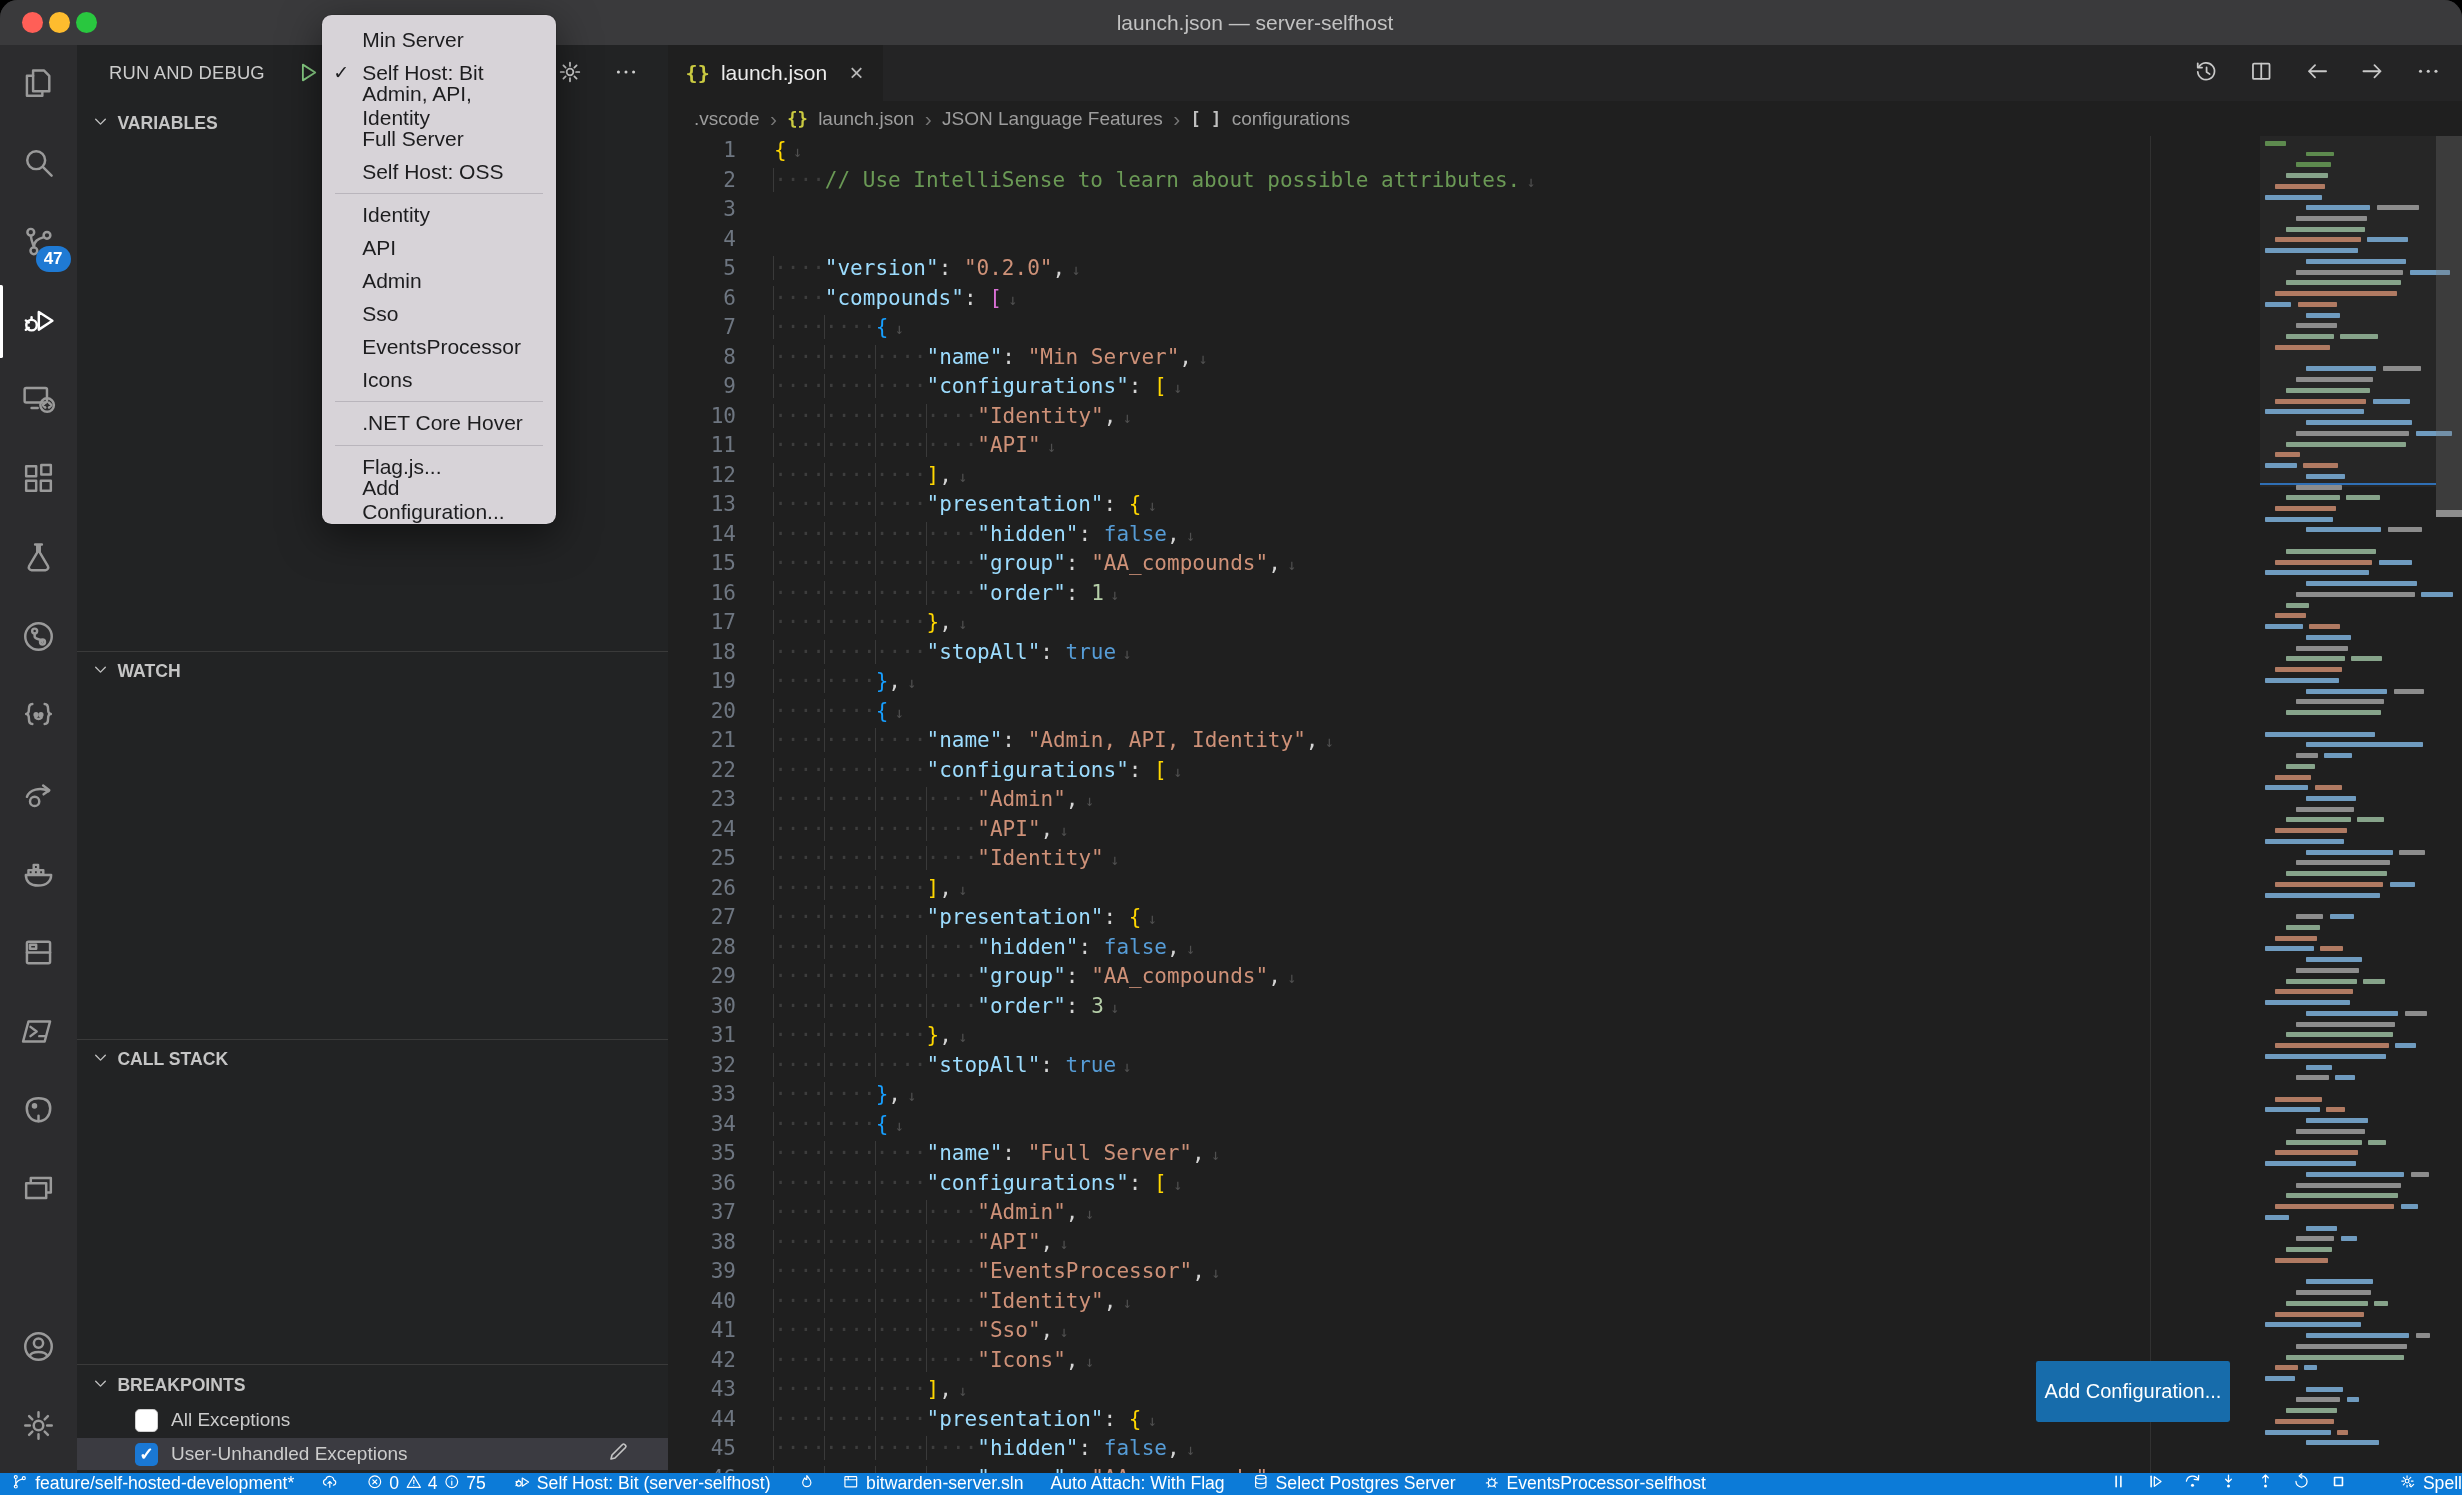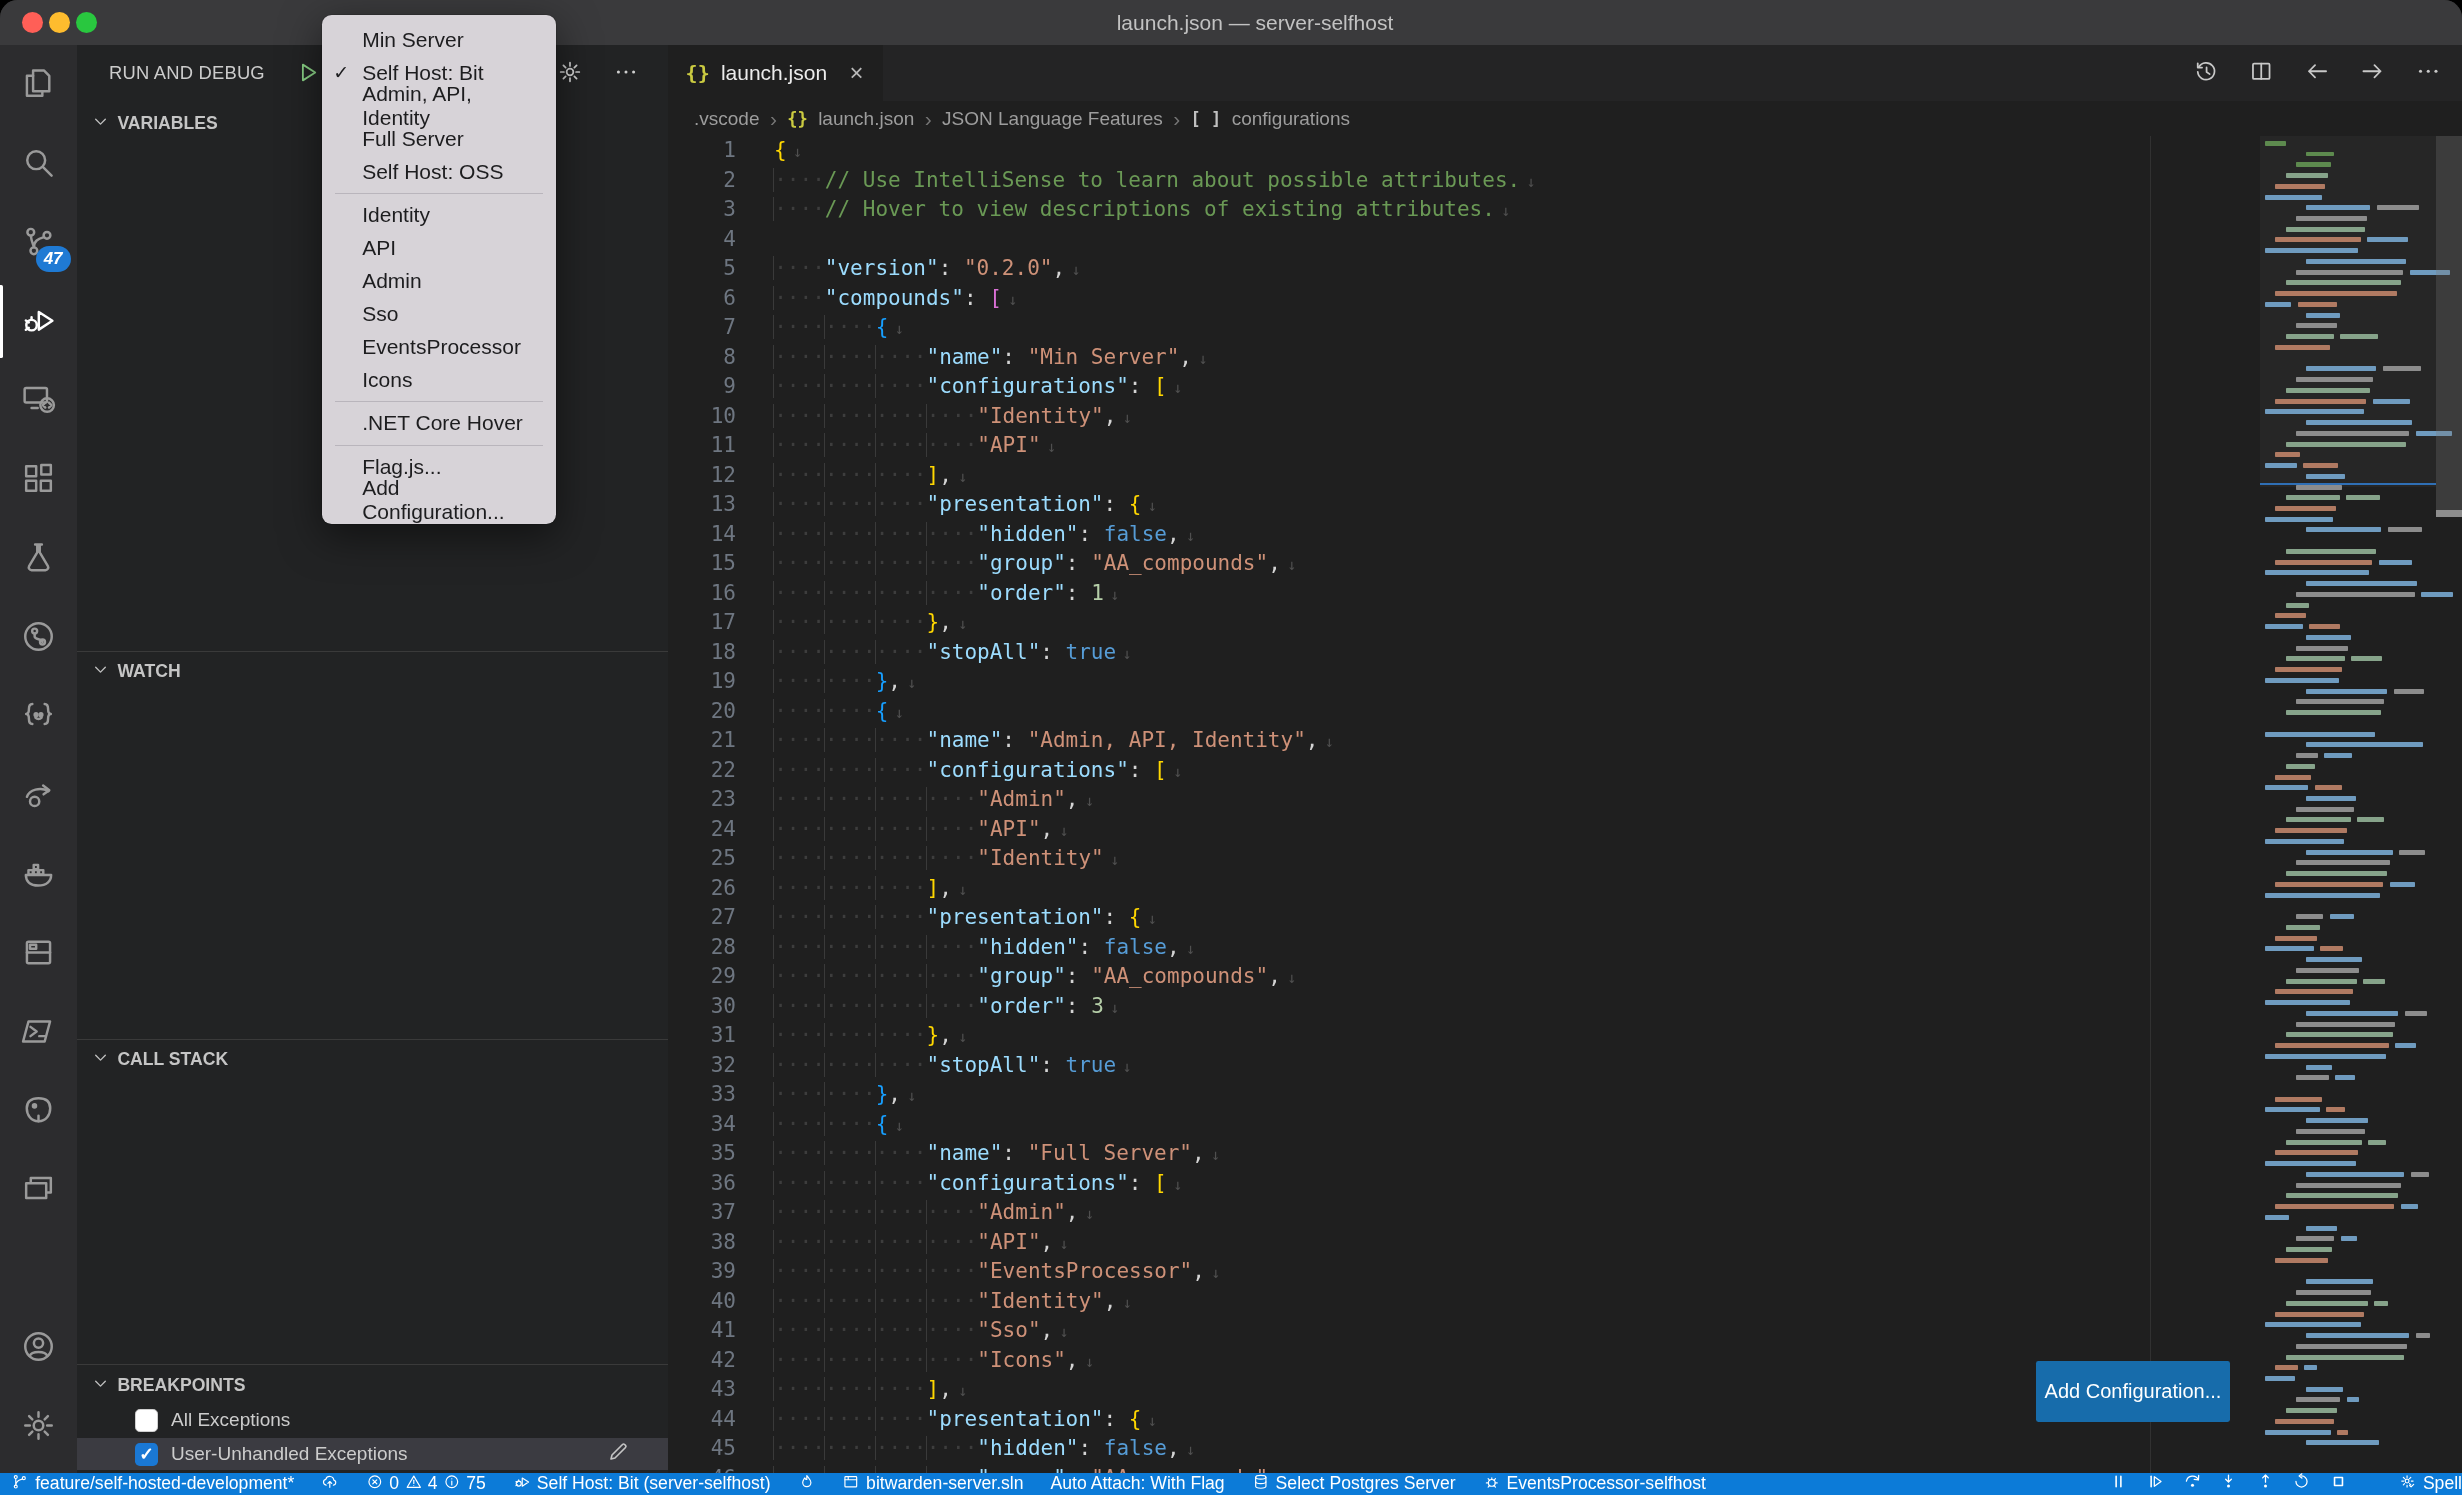--- a/index.html
+++ b/index.html
@@ -6,21 +6,21 @@
   body{width:2462px;height:1496px;overflow:hidden;font-family:"Liberation Sans",sans-serif;-webkit-font-smoothing:antialiased;}
   #window{position:absolute;inset:0;border-radius:17.6px 17.6px 0 0;overflow:hidden;background:#1f1f1f;}
 
   
   #titlebar{position:absolute;left:0;top:0;right:0;height:45px;background:#3a3a3c;}
   .tl{position:absolute;top:12px;width:21px;height:21px;border-radius:50%;}
   #title-text{position:absolute;left:0;right:0;top:0;line-height:45px;text-align:center;color:#c2c2c2;font-size:21px;padding-left:48px;}
 
   
   #activitybar{position:absolute;left:0;top:45px;width:77px;bottom:22.4px;background:#2c2c2e;display:flex;flex-direction:column;}
-  .ab-item{position:relative;height:79px;flex:none;display:flex;align-items:center;justify-content:center;color:#9a9a9a;font-style:italic;}
+  .ab-item{position:relative;height:79px;flex:none;display:flex;align-items:center;justify-content:center;color:#9a9a9a;}
   .ab-item.active{color:#ffffff;}
   .ab-item.active .ind{position:absolute;left:0;top:3.2px;bottom:3.2px;width:3.2px;background:#fff;border-radius:0 1.6px 1.6px 0;}
   .ab-item svg{width:37px;height:37px;}
   .ab-badge{position:absolute;right:6.4px;bottom:9.6px;min-width:35px;height:26px;border-radius:13px;background:#1f7ad4;color:#fff;font-size:17px;font-weight:bold;display:flex;align-items:center;justify-content:center;padding:0 4.8px;box-sizing:border-box;}
   #ab-bottom{margin-top:auto;margin-bottom:6.4px;}
 
   
   #sidebar{position:absolute;left:77px;top:45px;width:591px;bottom:22.4px;background:#222324;overflow:hidden;}
   #sidebar-header{position:absolute;left:0;top:0;right:0;height:56px;display:flex;align-items:center;}
   #sidebar-title{margin-left:32px;color:#cccccc;font-size:18.4px;letter-spacing:0.2px;}
@@ -326,21 +326,21 @@
         <span class="bc-sep">›</span>
         <span>JSON Language Features</span>
         <span class="bc-sep">›</span>
         <span class="bc-ic gray">[ ]</span>
         <span>configurations</span>
       </div>
     <div id="codearea">
       <div id="code">
           <div class="line"><span class="ln">1</span><span class="lc"><span class="tk-1">{</span><span class="nl">↓</span></span></div>
           <div class="line"><span class="ln">2</span><span class="lc"><span class="ws g">·</span><span class="ws">·</span><span class="ws">·</span><span class="ws">·</span><span class="tk-c">// Use IntelliSense to learn about possible attributes.</span><span class="nl">↓</span></span></div>
-          <div class="line"><span class="ln">3</span><span class="lc"><span class="ws g">·</span><span class="ws">·</span><span class="ws">·</span><span class="ws">·</span><span class="tk-c">// Hover to view descriptions of existing attributes.</span><span class="nl">↓</span></span></div>
+          <div class="line"><span class="ln">3</span></div>
           <div class="line"><span class="ln">4</span></div>
           <div class="line"><span class="ln">5</span><span class="lc"><span class="ws g">·</span><span class="ws">·</span><span class="ws">·</span><span class="ws">·</span><span class="tk-k">"version"</span><span class="tk-p">: </span><span class="tk-s">"0.2.0"</span><span class="tk-p">,</span><span class="nl">↓</span></span></div>
           <div class="line"><span class="ln">6</span><span class="lc"><span class="ws g">·</span><span class="ws">·</span><span class="ws">·</span><span class="ws">·</span><span class="tk-k">"compounds"</span><span class="tk-p">: </span><span class="tk-2">[</span><span class="nl">↓</span></span></div>
           <div class="line"><span class="ln">7</span><span class="lc"><span class="ws g">·</span><span class="ws">·</span><span class="ws">·</span><span class="ws">·</span><span class="ws g">·</span><span class="ws">·</span><span class="ws">·</span><span class="ws">·</span><span class="tk-3">{</span><span class="nl">↓</span></span></div>
           <div class="line"><span class="ln">8</span><span class="lc"><span class="ws g">·</span><span class="ws">·</span><span class="ws">·</span><span class="ws">·</span><span class="ws g">·</span><span class="ws">·</span><span class="ws">·</span><span class="ws">·</span><span class="ws g">·</span><span class="ws">·</span><span class="ws">·</span><span class="ws">·</span><span class="tk-k">"name"</span><span class="tk-p">: </span><span class="tk-s">"Min Server"</span><span class="tk-p">,</span><span class="nl">↓</span></span></div>
           <div class="line"><span class="ln">9</span><span class="lc"><span class="ws g">·</span><span class="ws">·</span><span class="ws">·</span><span class="ws">·</span><span class="ws g">·</span><span class="ws">·</span><span class="ws">·</span><span class="ws">·</span><span class="ws g">·</span><span class="ws">·</span><span class="ws">·</span><span class="ws">·</span><span class="tk-k">"configurations"</span><span class="tk-p">: </span><span class="tk-1">[</span><span class="nl">↓</span></span></div>
           <div class="line"><span class="ln">10</span><span class="lc"><span class="ws g">·</span><span class="ws">·</span><span class="ws">·</span><span class="ws">·</span><span class="ws g">·</span><span class="ws">·</span><span class="ws">·</span><span class="ws">·</span><span class="ws g">·</span><span class="ws">·</span><span class="ws">·</span><span class="ws">·</span><span class="ws g">·</span><span class="ws">·</span><span class="ws">·</span><span class="ws">·</span><span class="tk-s">"Identity"</span><span class="tk-p">,</span><span class="nl">↓</span></span></div>
           <div class="line"><span class="ln">11</span><span class="lc"><span class="ws g">·</span><span class="ws">·</span><span class="ws">·</span><span class="ws">·</span><span class="ws g">·</span><span class="ws">·</span><span class="ws">·</span><span class="ws">·</span><span class="ws g">·</span><span class="ws">·</span><span class="ws">·</span><span class="ws">·</span><span class="ws g">·</span><span class="ws">·</span><span class="ws">·</span><span class="ws">·</span><span class="tk-s">"API"</span><span class="nl">↓</span></span></div>
           <div class="line"><span class="ln">12</span><span class="lc"><span class="ws g">·</span><span class="ws">·</span><span class="ws">·</span><span class="ws">·</span><span class="ws g">·</span><span class="ws">·</span><span class="ws">·</span><span class="ws">·</span><span class="ws g">·</span><span class="ws">·</span><span class="ws">·</span><span class="ws">·</span><span class="tk-1">]</span><span class="tk-p">,</span><span class="nl">↓</span></span></div>
           <div class="line"><span class="ln">13</span><span class="lc"><span class="ws g">·</span><span class="ws">·</span><span class="ws">·</span><span class="ws">·</span><span class="ws g">·</span><span class="ws">·</span><span class="ws">·</span><span class="ws">·</span><span class="ws g">·</span><span class="ws">·</span><span class="ws">·</span><span class="ws">·</span><span class="tk-k">"presentation"</span><span class="tk-p">: </span><span class="tk-1">{</span><span class="nl">↓</span></span></div>

